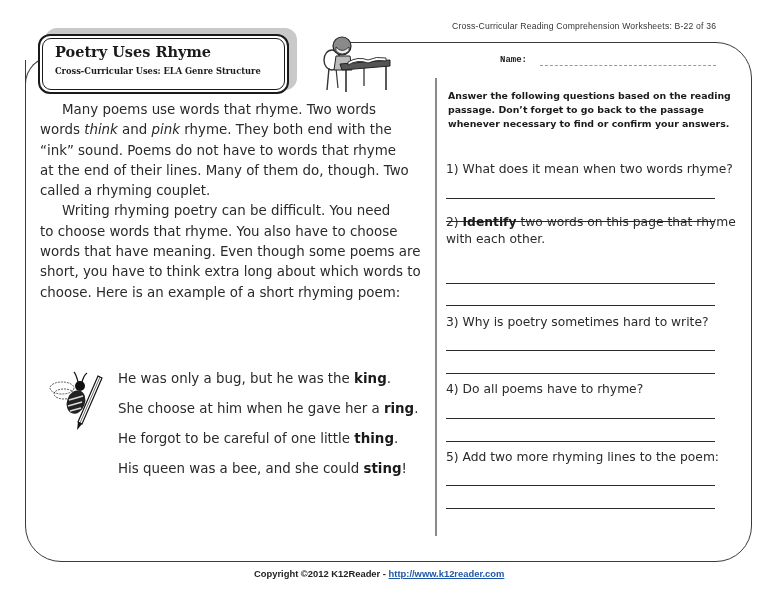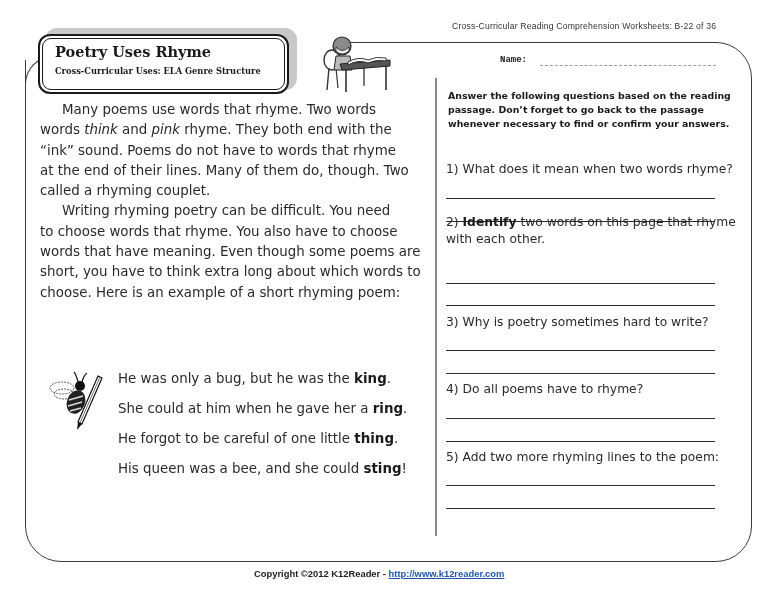--- a/index.html
+++ b/index.html
@@ -115,21 +115,21 @@
   <ellipse cx="28" cy="32" rx="9" ry="12" fill="#222" transform="rotate(20 28 32)"></ellipse>
   <path d="M21 30 L35 26 M20 36 L34 32 M22 41 L33 38" stroke="#ddd" stroke-width="1.4"></path>
 
   <path d="M50 6 L54 8 L34 54 L30 52 Z" fill="#fff" stroke="#111" stroke-width="1.2"></path>
   <line x1="52" y1="7" x2="32" y2="53" stroke="#111" stroke-width="0.6"></line>
   <path d="M30 52 L34 54 L29 60 Z" fill="#111"></path>
 </svg>
 
 <div class="abs poem">
   <div class="pl"><span>He was only a bug, but he was the </span><b>king</b><span>.</span></div>
-  <div class="pl"><span>She could at him when he gave her a </span><b>ring</b><span>.</span></div>
+  <div class="pl"><span>She choose at him when he gave her a </span><b>ring</b><span>.</span></div>
   <div class="pl"><span>He forgot to be careful of one little </span><b>thing</b><span>.</span></div>
   <div class="pl"><span>His queen was a bee, and she could </span><b>sting</b><span>!</span></div>
 </div>
 
 <div class="abs divider"></div>
 <div class="abs name-label">Name:</div>
 <div class="abs name-line"></div>
 
 <div class="abs instructions">
   <span class="ln">Answer the following questions based on the reading</span>

